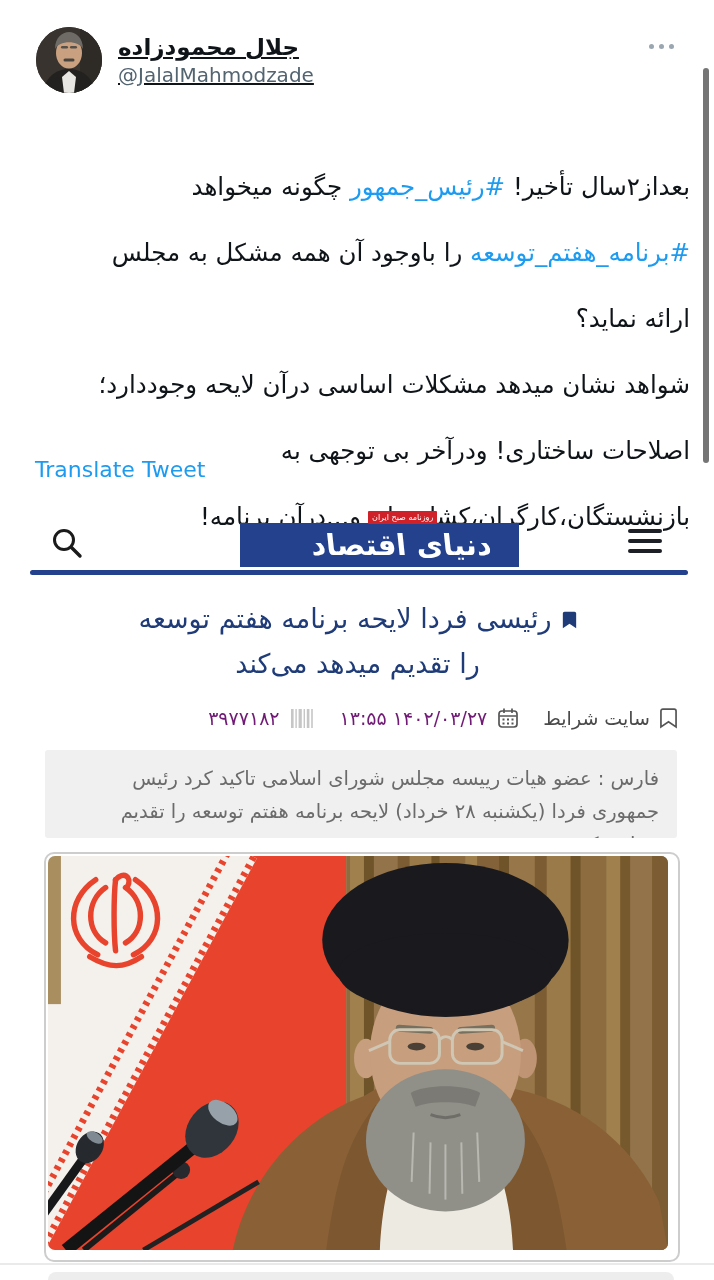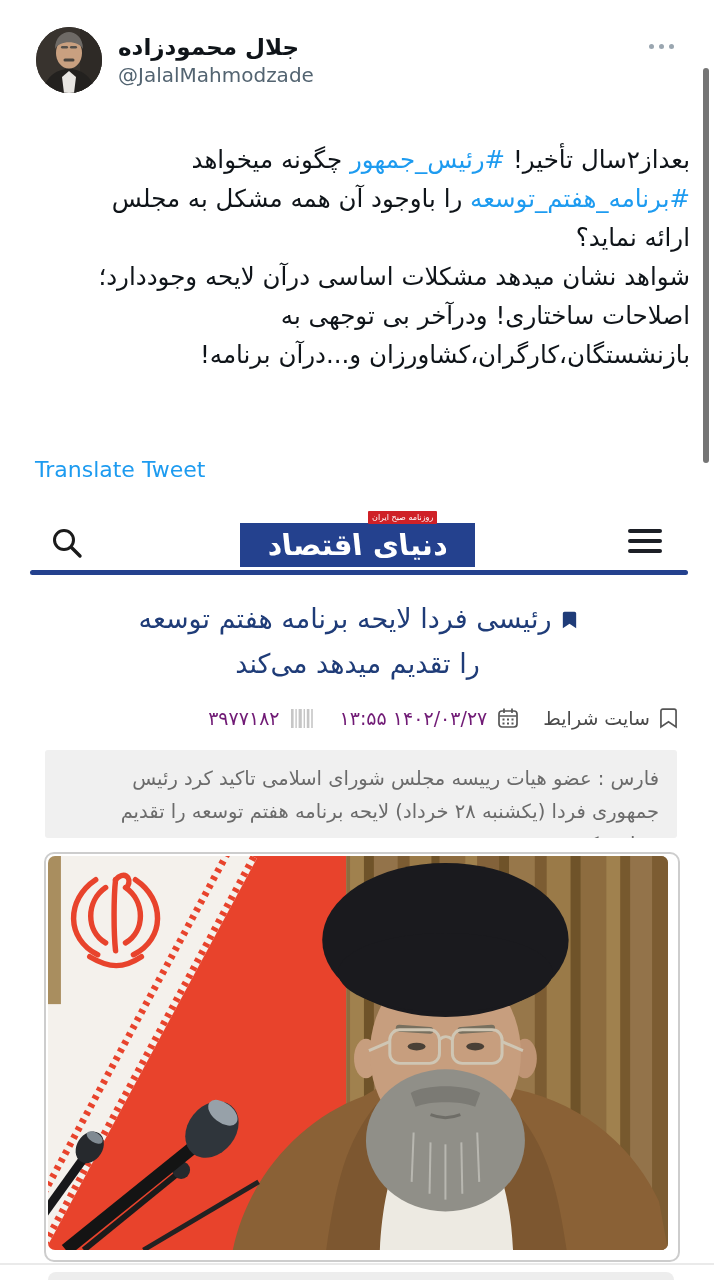--- a/index.html
+++ b/index.html
@@ -2,38 +2,38 @@
 <html lang="en" style="--accent: #1d9bf0; --navy: #24418e; --headline: #1f3c78;"><head>
 <meta charset="utf-8">
 <style>
   html,body{margin:0;padding:0;background:#fff;}
   .screen{
     position:relative;width:714px;height:1280px;background:#ffffff;overflow:hidden;
     font-family:"DejaVu Sans",sans-serif;color:#0f1419;
   }
   
   .avatar{position:absolute;left:36px;top:27px;width:66px;height:66px;border-radius:50%;overflow:hidden;background:#36322e;}
-  .author{position:absolute;left:118px;top:33px;}
+  .author{position:absolute;left:118px;top:33px;text-decoration:underline;}
   .author .name{font-size:23px;font-weight:bold;color:#0f1419;line-height:28px;}
   .author .handle{font-size:20px;color:#536471;line-height:26px;margin-top:1px;direction:ltr;}
   .more{position:absolute;right:36px;top:40px;display:flex;gap:5px;cursor:pointer;padding:4px;}
   .more i{width:5px;height:5px;border-radius:50%;background:#9aa6b0;display:block;}
   .scrollbar{position:absolute;left:703px;top:68px;width:6px;height:395px;background:#757575;border-radius:3px;}
   
   .tweet-text{position:absolute;left:28px;top:140px;width:662px;direction:rtl;text-align:right;
     font-size:24.5px;line-height:39px;color:#0f1419;}
-  .tweet-line{white-space:nowrap;}
+  .tweet-line{white-space:nowrap;margin-top:27px;}
   .hashtag{color:var(--accent,#1d9bf0);}
   .translate{position:absolute;left:35px;top:455px;font-size:22px;line-height:30px;color:var(--accent,#1d9bf0);text-decoration:none;cursor:pointer;}
   
   .embed{position:absolute;left:0;top:500px;width:714px;height:780px;}
   .site-header{position:absolute;left:0;top:0;width:714px;height:76px;}
   .search-ic{position:absolute;left:50px;top:26px;width:36px;height:36px;}
   .logo-box{position:absolute;left:240px;top:23px;width:235px;height:44px;background:var(--navy,#24418e);
-    display:flex;align-items:center;justify-content:center;}
+    display:flex;align-items:center;justify-content:center;padding-left:44px;}
   .logo-text{color:#fff;font-size:29px;font-weight:bold;direction:rtl;white-space:nowrap;transform:skewX(6deg);}
   .logo-tag{position:absolute;left:128px;top:-12px;background:#cf2127;color:#fff;font-size:8px;line-height:11px;
     padding:1px 4px;border-radius:1px;direction:rtl;white-space:nowrap;}
   .burger{position:absolute;left:628px;top:29px;width:34px;cursor:pointer;}
   .burger i{display:block;width:34px;height:4px;background:#1c1f26;border-radius:2px;margin-bottom:6px;}
   .navy-divider{position:absolute;left:30px;top:70px;width:658px;height:5px;background:var(--navy,#24418e);border-radius:3px;}
   .headline{position:absolute;left:45px;top:96px;width:625px;direction:rtl;text-align:center;
     color:var(--headline,#1f3c78);font-weight:normal;font-size:27px;line-height:45px;}
   .headline .bm{display:inline-block;vertical-align:-2px;margin-left:10px;}
   .meta-row{position:absolute;left:45px;top:203px;width:632px;height:30px;direction:rtl;

